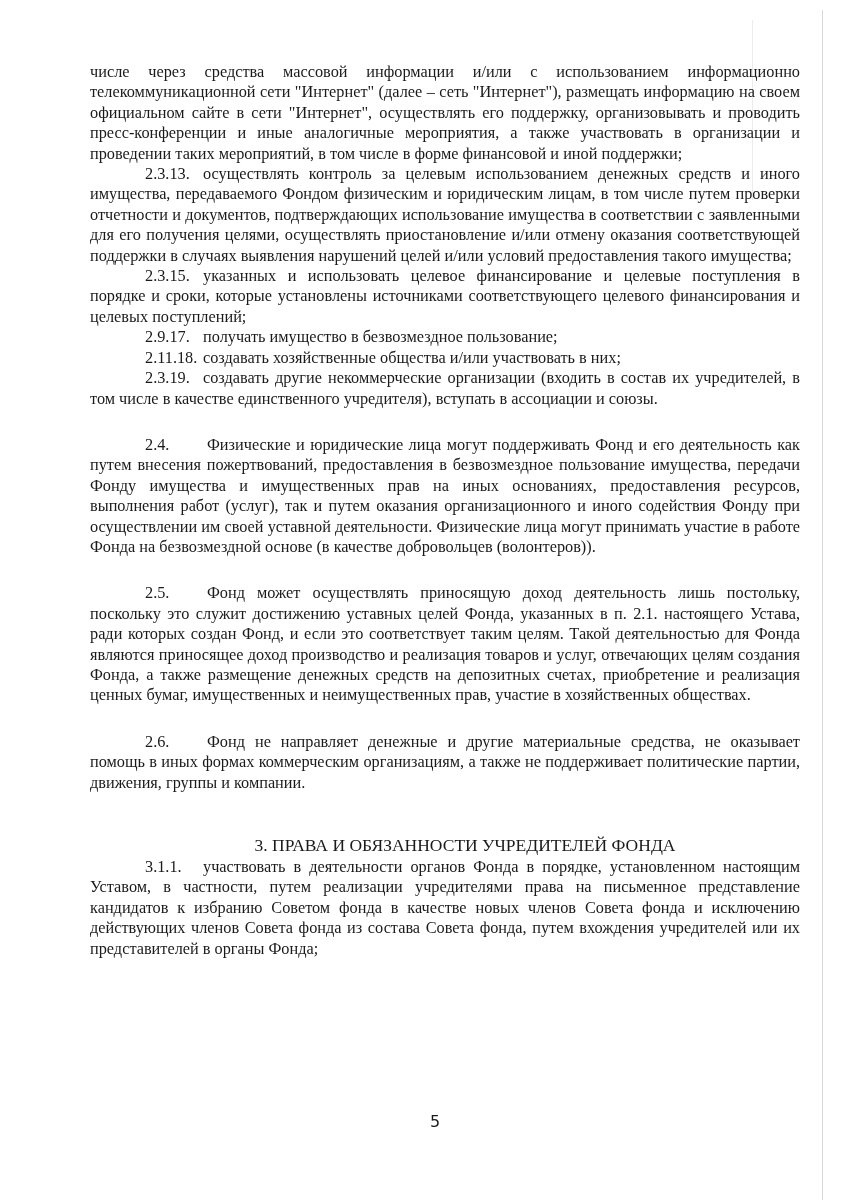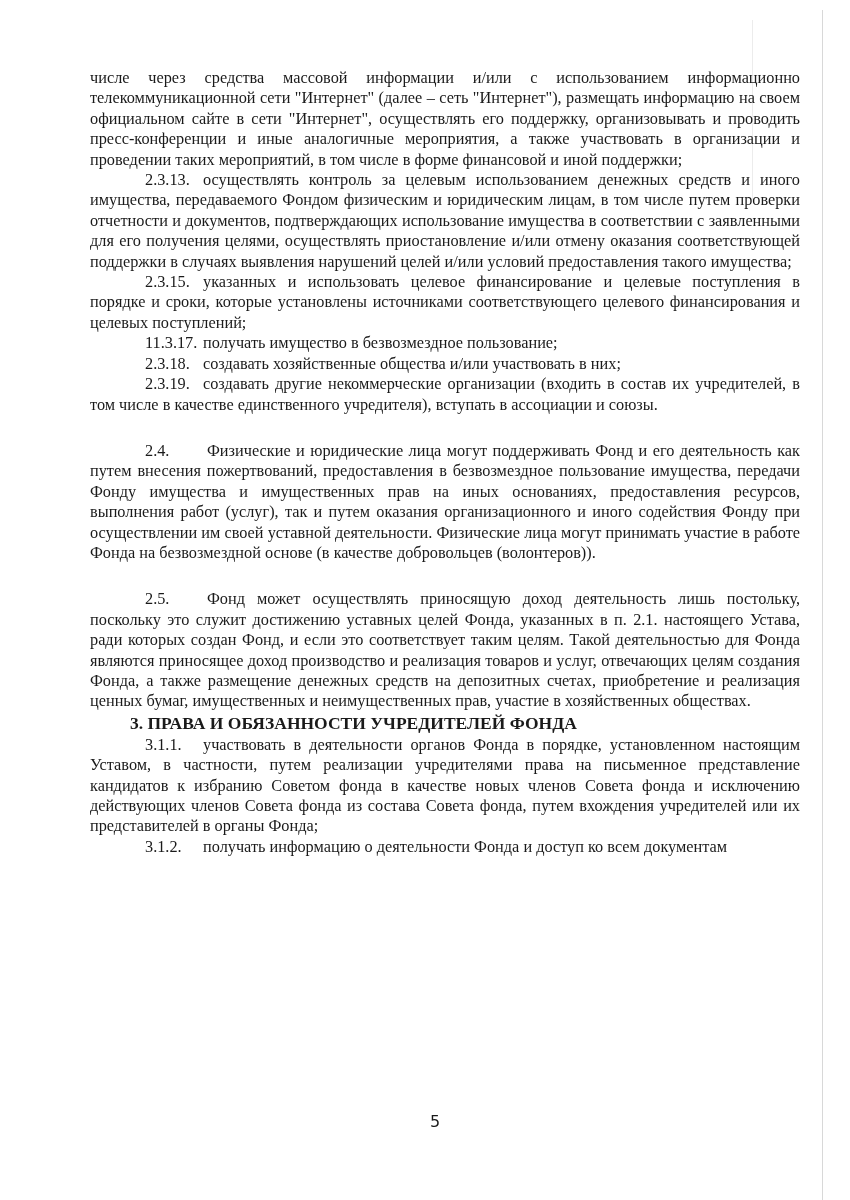--- a/index.html
+++ b/index.html
@@ -14,35 +14,37 @@
     .fold-line {
       position: absolute; top: 10px; bottom: 0; left: 822px;
       width: 1px; background: #d8d8d8;
     }
     .fold-line2 {
       position: absolute; top: 20px; height: 180px; left: 752px;
       width: 1px; background: #ececec;
     }
     .page {
       position: absolute;
-      left: 90px; top: 68px;
+      left: 90px; top: 62px;
       width: 710px;
     }
     p {
       margin: 0;
       font-size: 16.3px;
       line-height: 20.4px;
       text-align: justify;
     }
     p.indent { text-indent: 55px; }
     .num { display: inline-block; min-width: 58px; text-indent: 0; }
     .num.wide { min-width: 62px; margin-top: 26px; }
     .heading {
+      margin-top: 41px;
       margin-bottom: 1px;
-      font-weight: bold;
+      text-align: center;
+      font-weight: normal;
       font-size: 17.5px;
       line-height: 22px;
       padding-left: 40px;
     }
     .page-number {
       position: absolute;
       left: 0; right: 0;
       top: 1112px;
       text-align: center;
       font-size: 16px;
@@ -54,25 +56,25 @@
 <body>
 
 <div class="fold-line"></div>
 <div class="fold-line2"></div>
 
 <div class="page">
   <p>числе через средства массовой информации и/или с использованием информационно телекоммуникационной сети "Интернет" (далее – сеть "Интернет"), размещать информацию на своем официальном сайте в сети "Интернет", осуществлять его поддержку, организовывать и проводить пресс-конференции и иные аналогичные мероприятия, а также участвовать в организации и проведении таких мероприятий, в том числе в форме финансовой и иной поддержки;</p>
 
   <p class="indent"><span class="num">2.3.13.</span><span>осуществлять контроль за целевым использованием денежных средств и иного имущества, передаваемого Фондом физическим и юридическим лицам, в том числе путем проверки отчетности и документов, подтверждающих использование имущества в соответствии с заявленными для его получения целями, осуществлять приостановление и/или отмену оказания соответствующей поддержки в случаях выявления нарушений целей и/или условий предоставления такого имущества;</span></p>
   <p class="indent"><span class="num">2.3.15.</span><span>указанных и использовать целевое финансирование и целевые поступления в порядке и сроки, которые установлены источниками соответствующего целевого финансирования и целевых поступлений;</span></p>
-  <p class="indent"><span class="num">11.3.17.</span><span>получать имущество в безвозмездное пользование;</span></p>
-  <p class="indent"><span class="num">2.3.18.</span><span>создавать хозяйственные общества и/или участвовать в них;</span></p>
+  <p class="indent"><span class="num">2.9.17.</span><span>получать имущество в безвозмездное пользование;</span></p>
+  <p class="indent"><span class="num">2.11.18.</span><span>создавать хозяйственные общества и/или участвовать в них;</span></p>
   <p class="indent"><span class="num">2.3.19.</span><span>создавать другие некоммерческие организации (входить в состав их учредителей, в том числе в качестве единственного учредителя), вступать в ассоциации и союзы.</span></p>
   <p class="indent"><span class="num wide">2.4.</span><span>Физические и юридические лица могут поддерживать Фонд и его деятельность как путем внесения пожертвований, предоставления в безвозмездное пользование имущества, передачи Фонду имущества и имущественных прав на иных основаниях, предоставления ресурсов, выполнения работ (услуг), так и путем оказания организационного и иного содействия Фонду при осуществлении им своей уставной деятельности. Физические лица могут принимать участие в работе Фонда на безвозмездной основе (в качестве добровольцев (волонтеров)).</span></p>
   <p class="indent"><span class="num wide">2.5.</span><span>Фонд может осуществлять приносящую доход деятельность лишь постольку, поскольку это служит достижению уставных целей Фонда, указанных в п. 2.1. настоящего Устава, ради которых создан Фонд, и если это соответствует таким целям. Такой деятельностью для Фонда являются приносящее доход производство и реализация товаров и услуг, отвечающих целям создания Фонда, а также размещение денежных средств на депозитных счетах, приобретение и реализация ценных бумаг, имущественных и неимущественных прав, участие в хозяйственных обществах.</span></p>
+  <p class="indent"><span class="num wide">2.6.</span><span>Фонд не направляет денежные и другие материальные средства, не оказывает помощь в иных формах коммерческим организациям, а также не поддерживает политические партии, движения, группы и компании.</span></p>
 
   <div class="heading">3. ПРАВА И ОБЯЗАННОСТИ УЧРЕДИТЕЛЕЙ ФОНДА</div>
 
   <p class="indent"><span class="num">3.1.1.</span><span>участвовать в деятельности органов Фонда в порядке, установленном настоящим Уставом, в частности, путем реализации учредителями права на письменное представление кандидатов к избранию Советом фонда в качестве новых членов Совета фонда и исключению действующих членов Совета фонда из состава Совета фонда, путем вхождения учредителей или их представителей в органы Фонда;</span></p>
-  <p class="indent"><span class="num">3.1.2.</span><span>получать информацию о деятельности Фонда и доступ ко всем документам</span></p>
 </div>
 
 <div class="page-number">5</div>
 
 </body></html>

